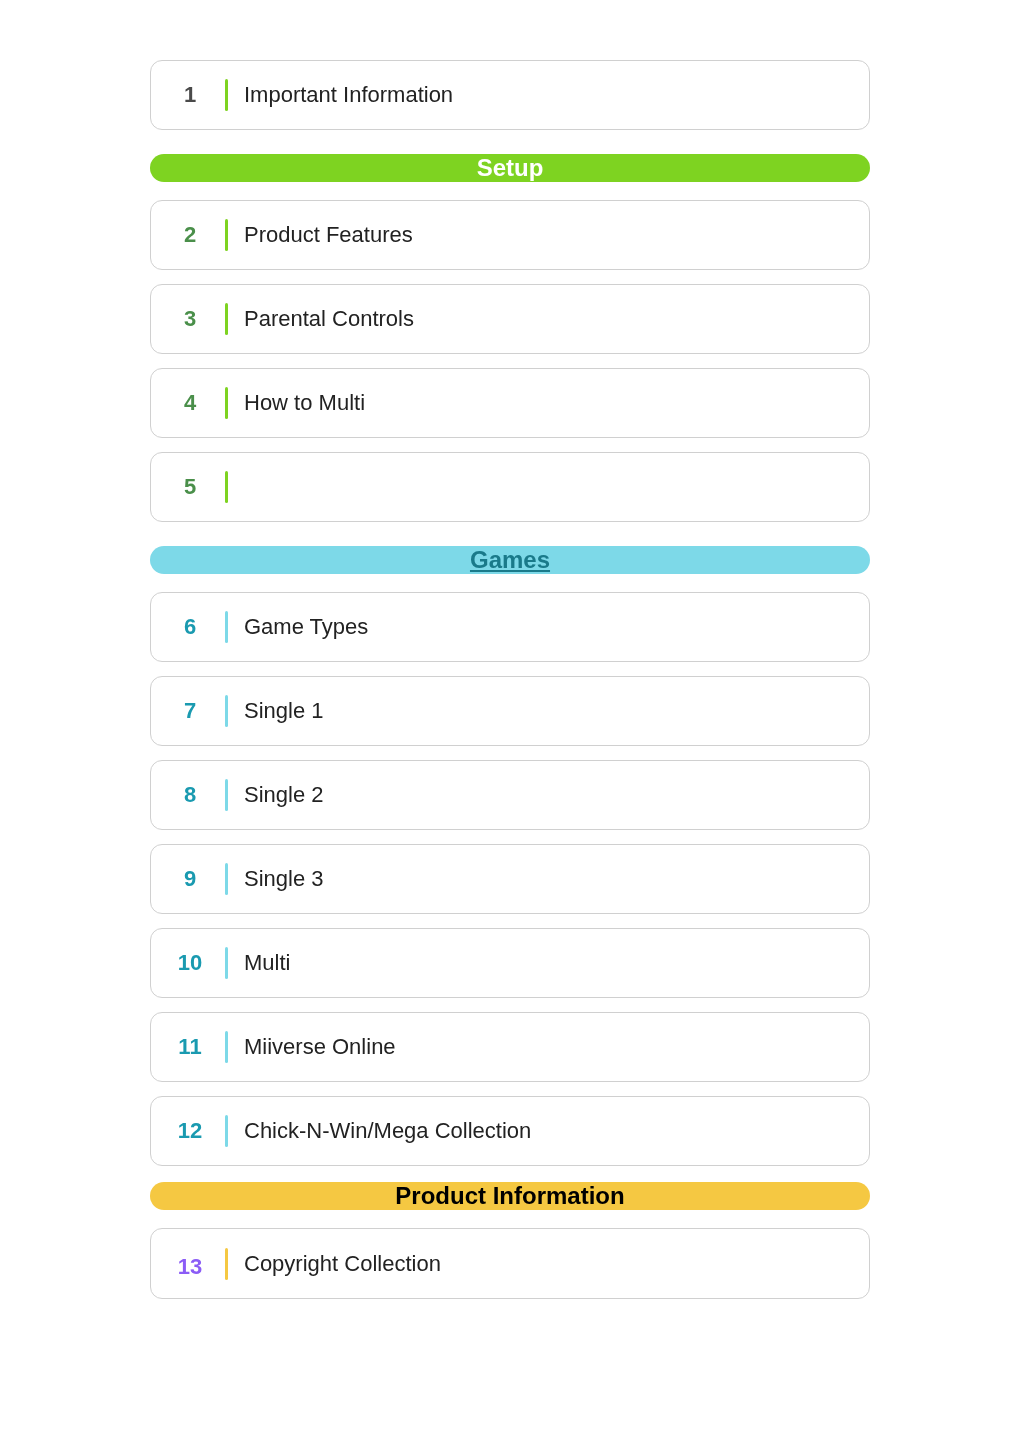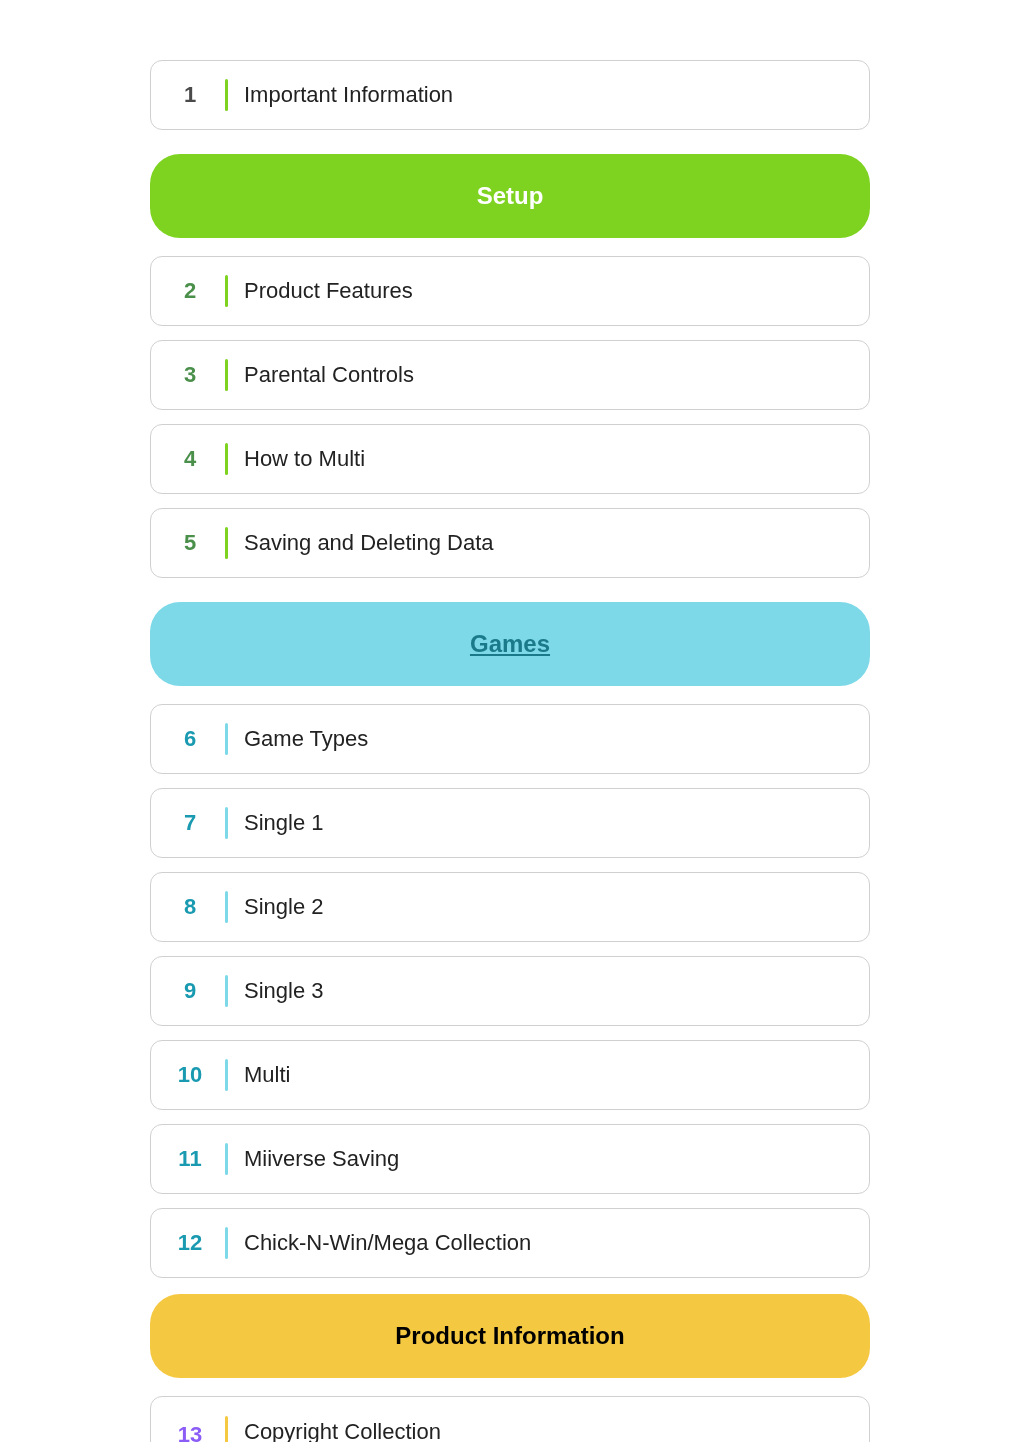--- a/index.html
+++ b/index.html
@@ -53,21 +53,21 @@
     }
 
     .item-label {
       font-size: 22px;
       font-weight: 500;
       color: #222222;
     }
 
     .section-header {
       border-radius: 30px;
-      padding: 28px 20px;
+      padding: 0 20px;
       text-align: center;
       font-size: 24px;
       font-weight: bold;
       margin-bottom: 18px;
       margin-top: 10px;
     }
 
     .page-wrapper {
       position: relative;
       width: 1020px;
@@ -107,21 +107,20 @@
 
     <div class="menu-item">
       <span class="item-number" style="color: #4a8f4a;">4</span>
       <div class="item-divider" style="background-color: #7ED321;"></div>
       <span class="item-label">How to Multi</span>
     </div>
 
     <div class="menu-item">
       <span class="item-number" style="color: #4a8f4a;">5</span>
       <div class="item-divider" style="background-color: #7ED321;"></div>
-      <span class="item-label">Saving and Deleting Data</span>
     </div>
 
     <div class="section-header" style="background-color: #7DD9E8; color: #1a7a8a; margin-top: 10px; text-decoration: underline;">
       <span>Games</span>
     </div>
 
     <div class="menu-item">
       <span class="item-number" style="color: #1a9ab0;">6</span>
       <div class="item-divider" style="background-color: #7DD9E8;"></div>
       <span class="item-label">Game Types</span>
@@ -147,21 +146,21 @@
 
     <div class="menu-item">
       <span class="item-number" style="color: #1a9ab0;">10</span>
       <div class="item-divider" style="background-color: #7DD9E8;"></div>
       <span class="item-label">Multi</span>
     </div>
 
     <div class="menu-item">
       <span class="item-number" style="color: #1a9ab0;">11</span>
       <div class="item-divider" style="background-color: #7DD9E8;"></div>
-      <span class="item-label">Miiverse Saving</span>
+      <span class="item-label">Miiverse Online</span>
     </div>
 
     <div class="menu-item">
       <span class="item-number" style="color: #1a9ab0;">12</span>
       <div class="item-divider" style="background-color: #7DD9E8;"></div>
       <span class="item-label">Chick-N-Win/Mega Collection</span>
     </div>
 
     <div class="section-header" style="background-color: #F5C842; color: #000000; margin-top: 2px;">
       <span>Product Information</span>

